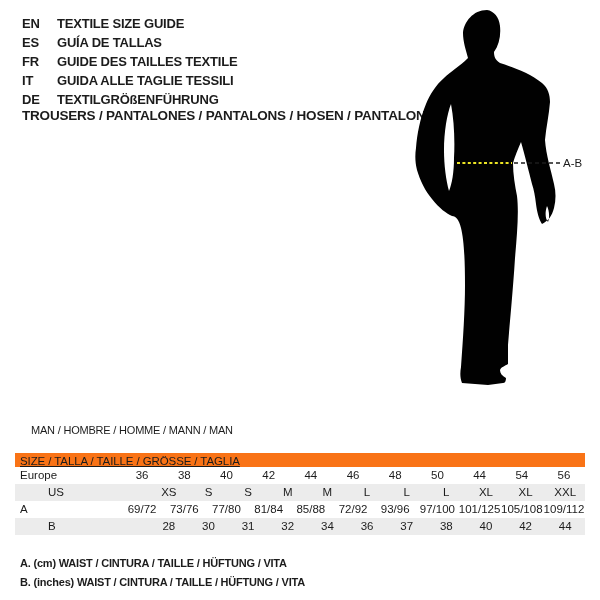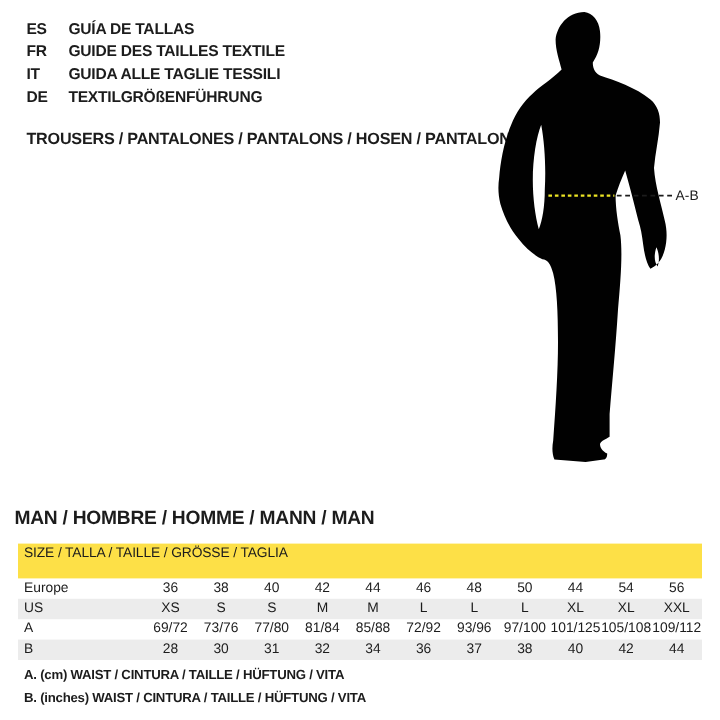--- a/index.html
+++ b/index.html
@@ -24,49 +24,53 @@
     white-space:nowrap;
   }
   .figure {
     position:absolute; left:390px; top:0; width:210px; height:420px;
   }
   .figure text {
     font-family:"Liberation Sans", sans-serif;
     font-size:11.5px; fill:#1c1c1c;
   }
   .section-heading {
-    position:absolute; left:12px; top:424px;
-    font-size:16px; font-weight:700; letter-spacing:-0.2px;
+    position:absolute; left:31px; top:424px;
+    font-size:11px; font-weight:400; letter-spacing:-0.2px;
   }
   .size-table {
     position:absolute; left:15px; top:453px; width:570px;
     font-size:11.5px;
   }
   .thead {
-    height:29px; line-height:17px;
-    background:#fde047;
+    height:14px; line-height:17px;
+    background:#f97316;
     padding-left:5px;
-    font-weight:400; letter-spacing:-0.1px;
+    font-weight:400; letter-spacing:-0.1px;text-decoration:underline;
   }
   .trow { display:flex; height:17px; line-height:17px;justify-content:space-between; }
-  .trow.alt { background:#ececec; }
+  .trow.alt { background:#ececec;padding-left:28px; }
   .tlabel { flex:0 0 78px; padding-left:5px; }
   .tvals { flex:1; display:flex;margin-left:28px; }
   .tcell { flex:1; text-align:center; white-space:nowrap; }
   .footnotes {
     position:absolute; left:20px; top:554px;
     font-size:11px; font-weight:700; letter-spacing:-0.2px;
   }
   .footnote { line-height:19px; }
 </style>
 </head>
 <body>
 
 <div class="langs">
 
+<div class="lang-row">
+      <span class="lang-code">EN</span>
+      <span class="lang-label">TEXTILE SIZE GUIDE</span>
+    </div>
     <div class="lang-row">
       <span class="lang-code">ES</span>
       <span class="lang-label">GUÍA DE TALLAS</span>
     </div>
     <div class="lang-row">
       <span class="lang-code">FR</span>
       <span class="lang-label">GUIDE DES TAILLES TEXTILE</span>
     </div>
     <div class="lang-row">
       <span class="lang-code">IT</span>

